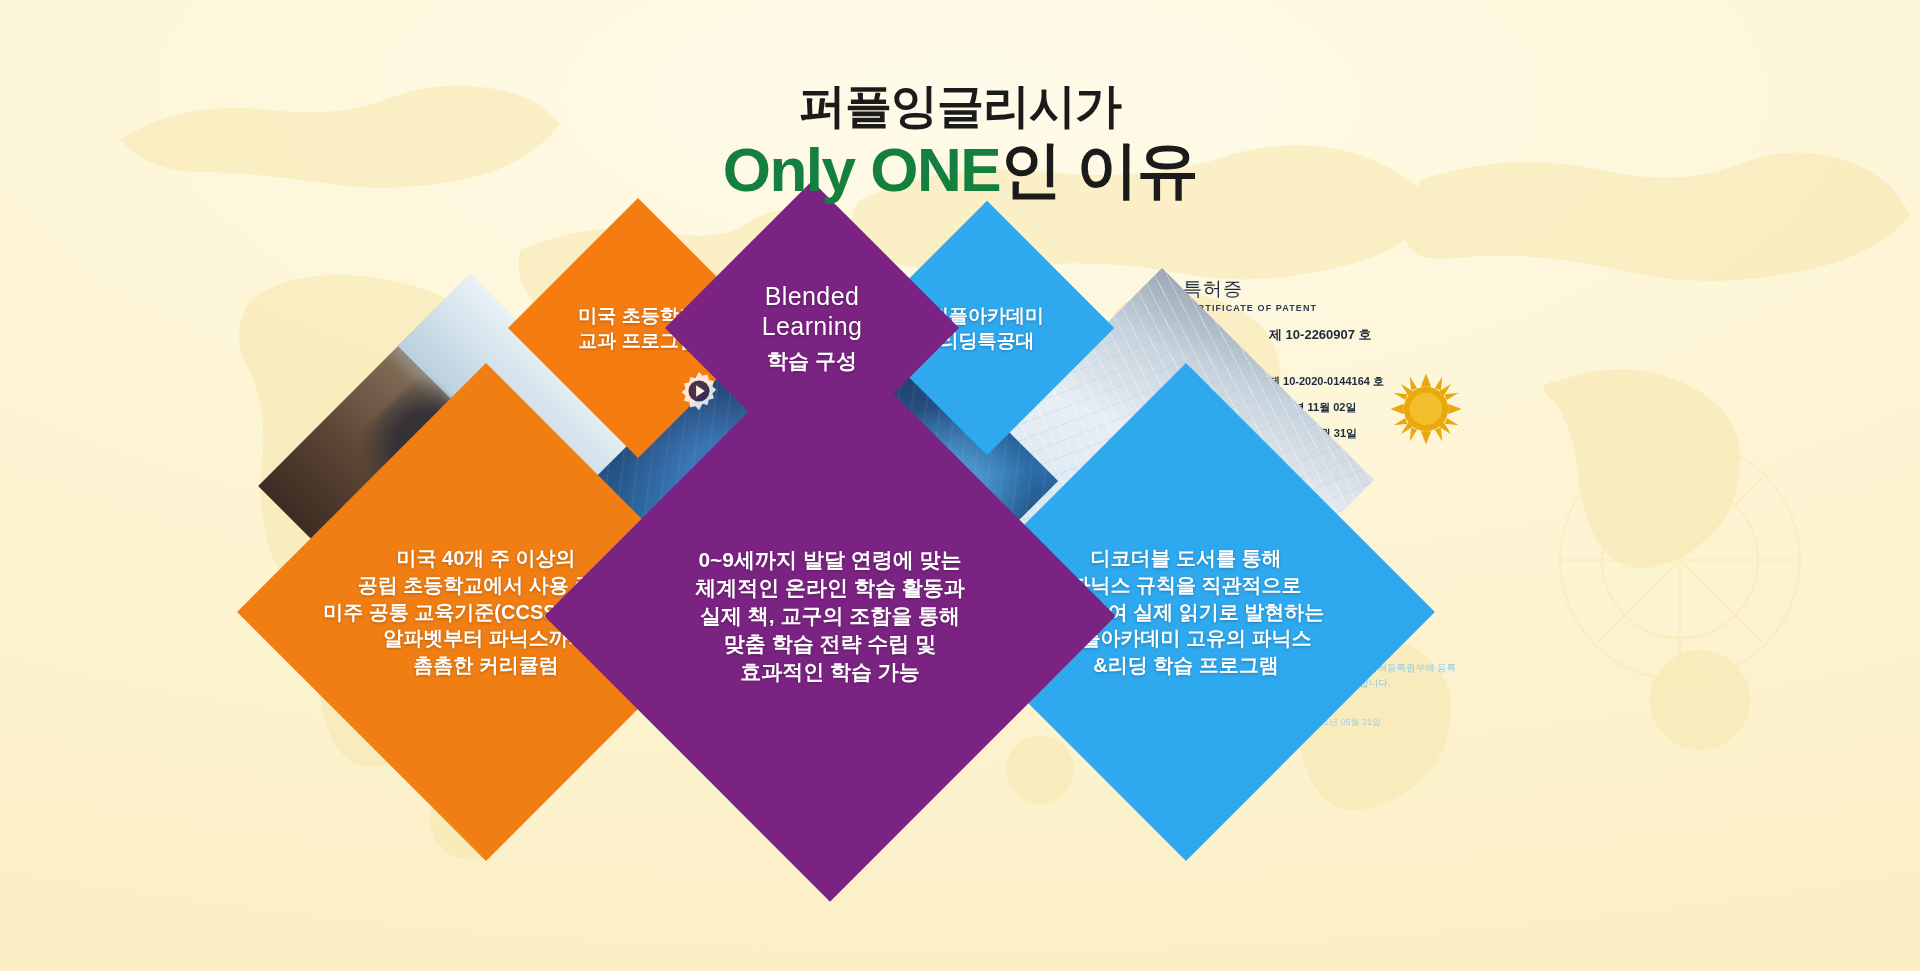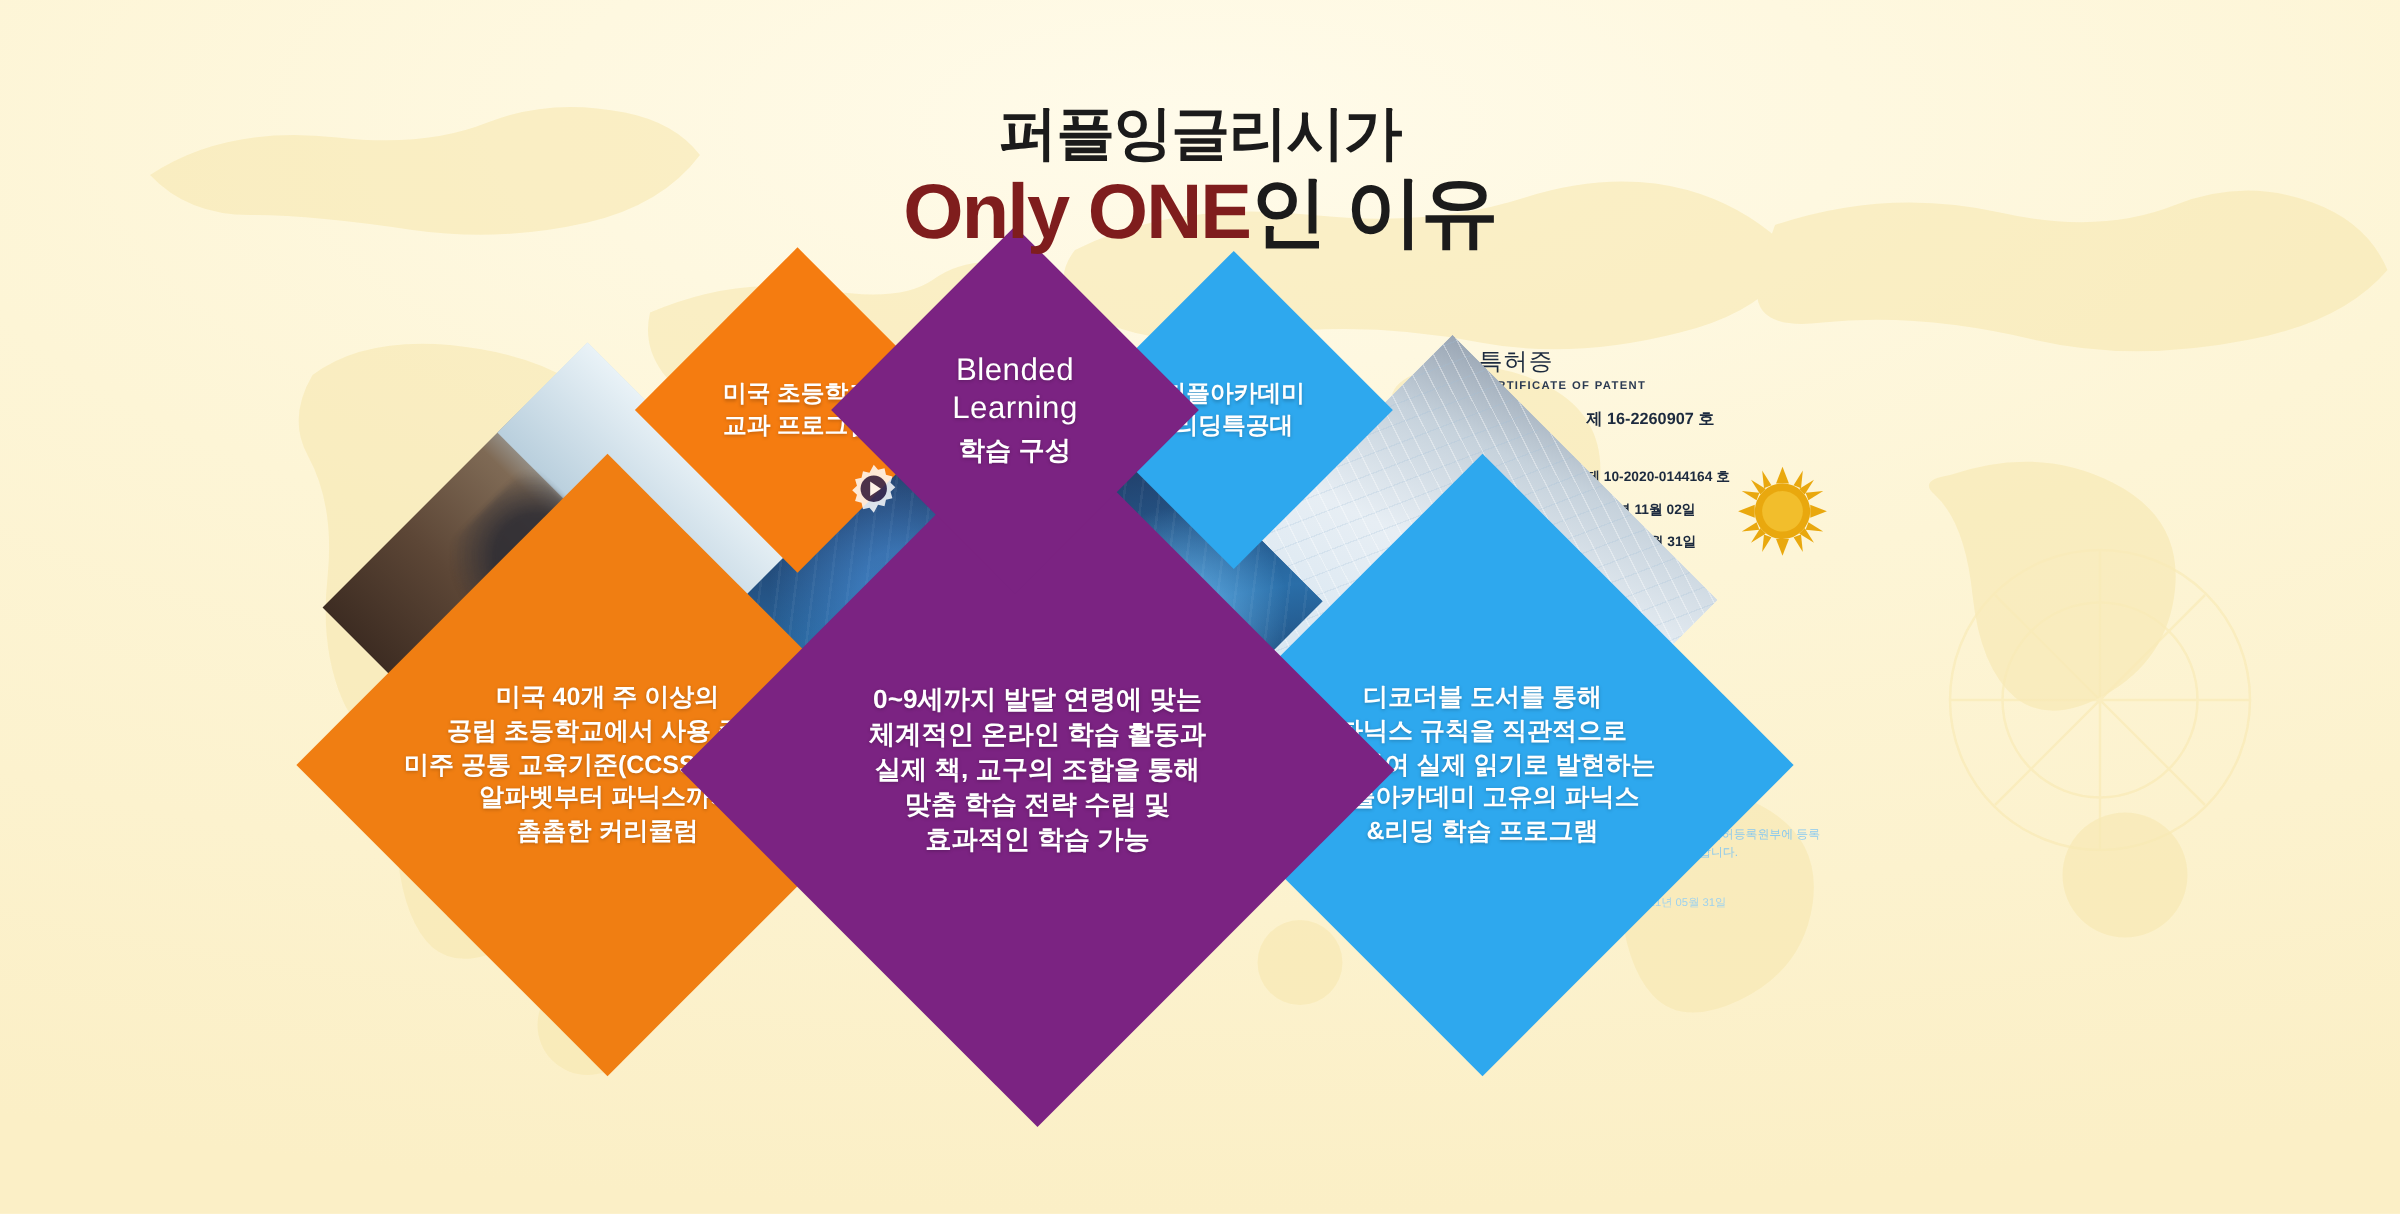--- a/index.html
+++ b/index.html
@@ -15,21 +15,21 @@
   
   .bg-base{position:absolute;inset:0;background:
       radial-gradient(120% 90% at 50% 10%, #FFFBEA 0%, #FDF5D6 45%, #FBEFC6 100%);}
   .bg-map{position:absolute;inset:0;opacity:.55;}
   .bg-map svg{width:100%;height:100%;display:block;}
 
   
   .headline{position:absolute;left:0;right:0;top:78px;text-align:center;z-index:40;}
   .hl1{font-size:47px;font-weight:700;color:#1b1b1b;letter-spacing:-1px;line-height:1.18;}
   .hl2{font-size:62px;font-weight:700;letter-spacing:-1.5px;line-height:1.12;margin-top:2px;color:#1b1b1b;}
-  .hl2 .gold{color:#7f1d1d;text-align:right;}
+  .hl2 .gold{color:#15803d;text-align:right;}
 
   
   .dia{position:absolute;transform:rotate(45deg);overflow:hidden;}
   .dia > .inner{position:absolute;inset:0;transform:rotate(-45deg);
     display:flex;align-items:center;justify-content:center;text-align:center;}
   .dia .txt{color:#fff;font-weight:700;line-height:1.34;
     text-shadow:0 1px 3px rgba(0,0,0,.25);}
 
   .photo{position:absolute;inset:0;}
 
@@ -146,21 +146,21 @@
 
   <div class="cert-layer">
     <div class="cert-title">특허증</div>
     <div class="cert-sub">CERTIFICATE OF PATENT</div>
 
     <div class="cert-row">
       <div class="cert-lbl">
         <b>특  허</b>
         <i>Patent Number</i>
       </div>
-      <div class="cert-val">제 16-2260907 호</div>
+      <div class="cert-val">제 10-2260907 호</div>
     </div>
 
     <div class="cert-row" style="margin-top:26px;">
       <div class="cert-lbl">
         <b>출원번호</b>
         <i>Application Number</i>
       </div>
       <div>
         <div class="cert-val sm">제 10-2020-0144164 호</div>
         <div class="cert-val sm" style="margin-top:11px;">2020년 11월 02일</div>

